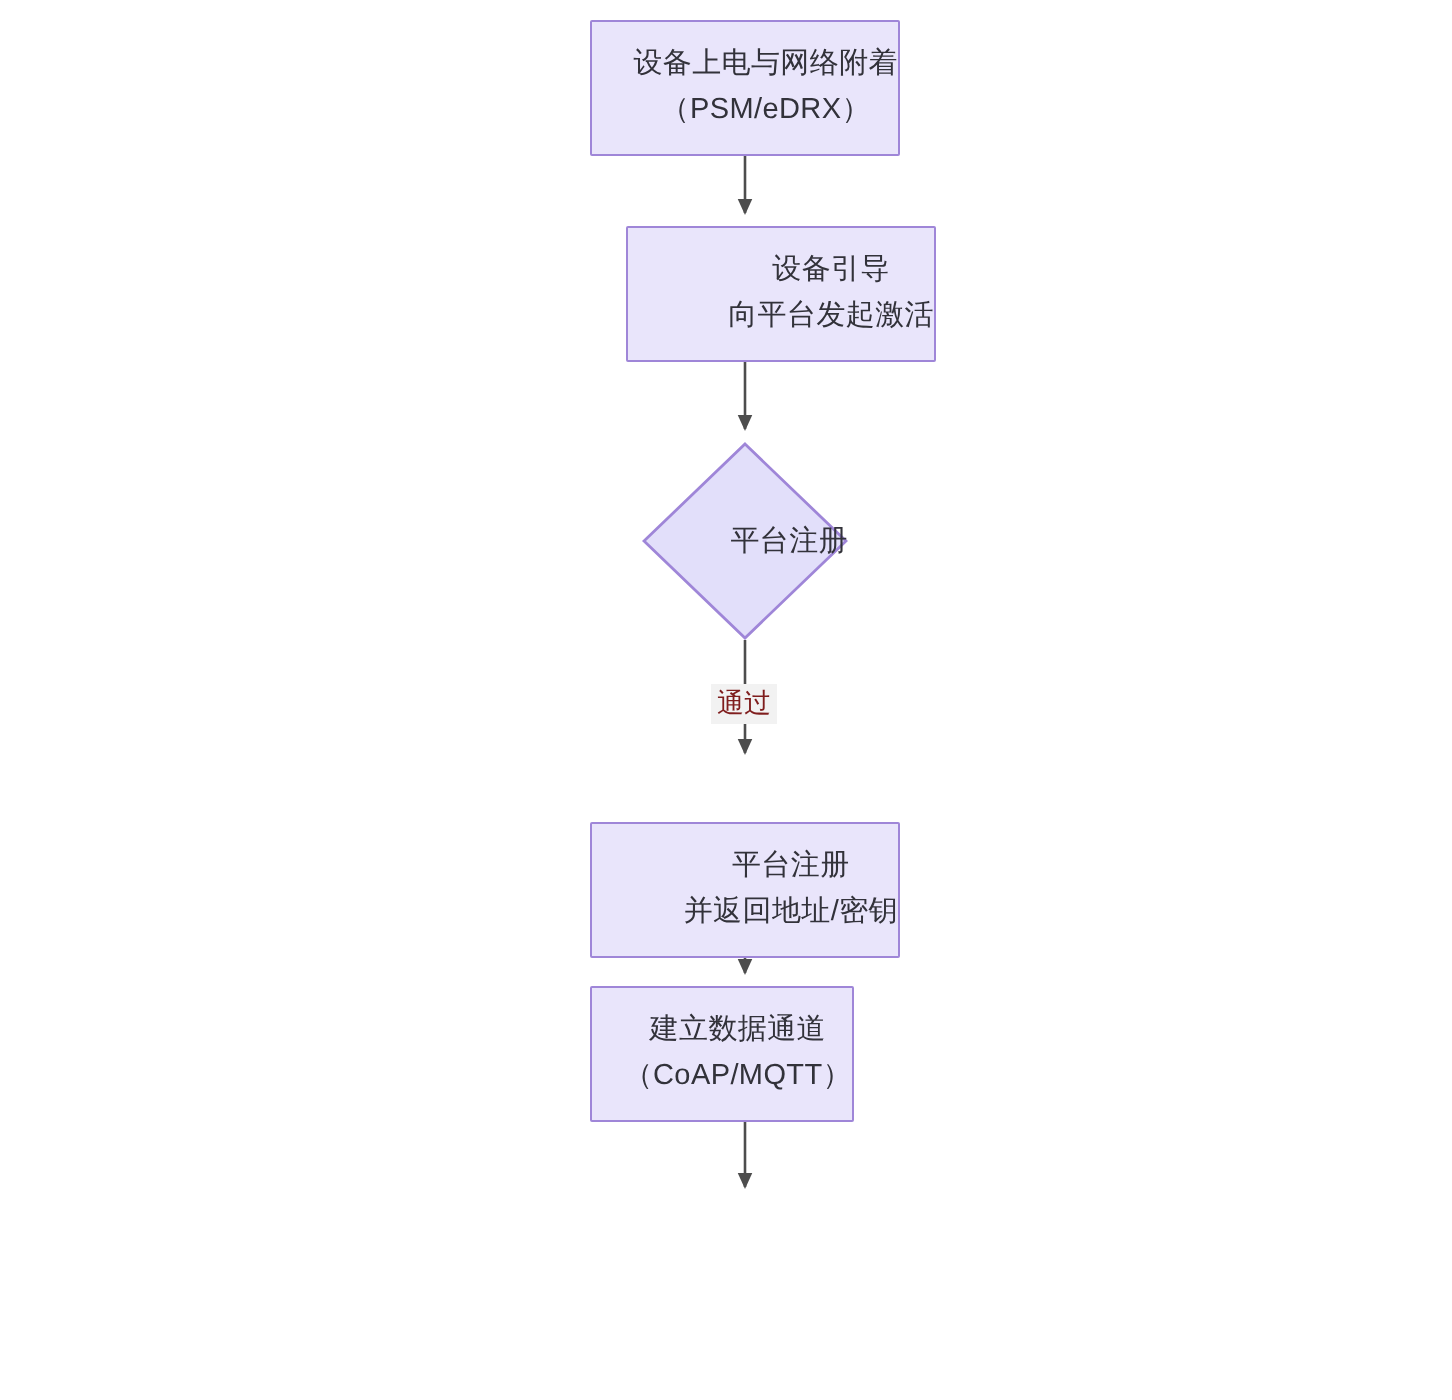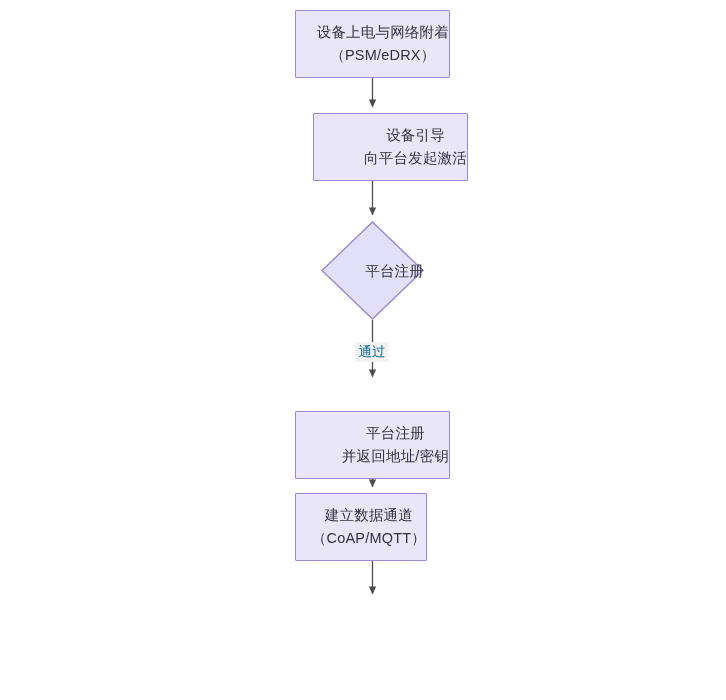--- a/index.html
+++ b/index.html
@@ -62,21 +62,21 @@
     position: relative;
     z-index: 2;
     color: #32323a;
     font-size: 14.5px;
     line-height: 22px;
     letter-spacing: 0.2px;
   }
   .edge-label {
     position: absolute;
     background: #f2f2f2;
-    color: #0369a1;
+    color: #7f1d1d;
     font-size: 13.5px;
     line-height: 18px;
     padding: 1px 3px;
     white-space: nowrap;
     transform: translate(-50%, -50%);
   }
 </style>
 </head>
 <body>
 

